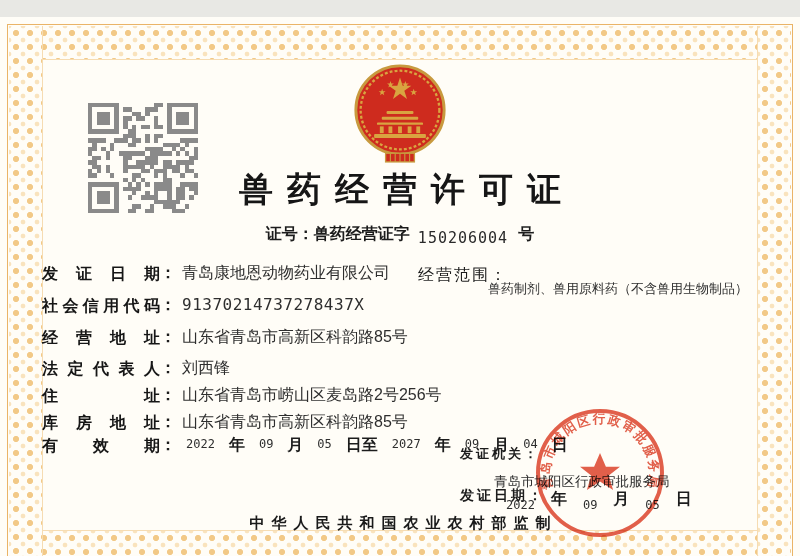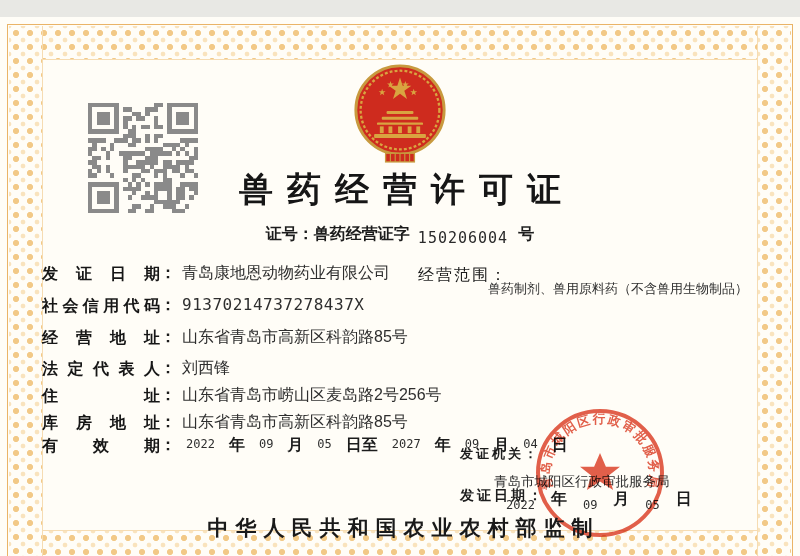--- a/index.html
+++ b/index.html
@@ -59,21 +59,21 @@
   .scope-value{left:488px;top:263px;width:280px;font-size:13px;color:#2e2e2e;
     font-family:"Liberation Sans","DejaVu Sans",sans-serif;}
   .issuer-label{left:460px;top:428px;font-size:13px;font-weight:bold;letter-spacing:3px;}
   .issuer-value{left:494px;top:456px;font-size:13.5px;color:#2e2e2e;
     font-family:"Liberation Sans","DejaVu Sans",sans-serif;}
   .issuedate-label{left:460px;top:470px;font-size:14px;font-weight:bold;letter-spacing:3px;}
   .issuedate-value{left:500px;top:472px;white-space:nowrap;}
   .issuedate-value .num{position:relative;top:5px;margin:0 6px;}
 
   .footer{
-    left:0;right:0;top:497px;text-align:center;font-size:21px;font-weight:bold;
+    left:0;right:0;top:497px;text-align:center;font-size:15px;font-weight:bold;
     letter-spacing:7px;text-indent:7px;color:#1a1a1a;
   }
 
   .seal{left:532px;top:388px;width:136px;height:136px;opacity:.88;mix-blend-mode:multiply;}
 </style>
 </head>
 <body>
 
 <div class="canvas">
 

